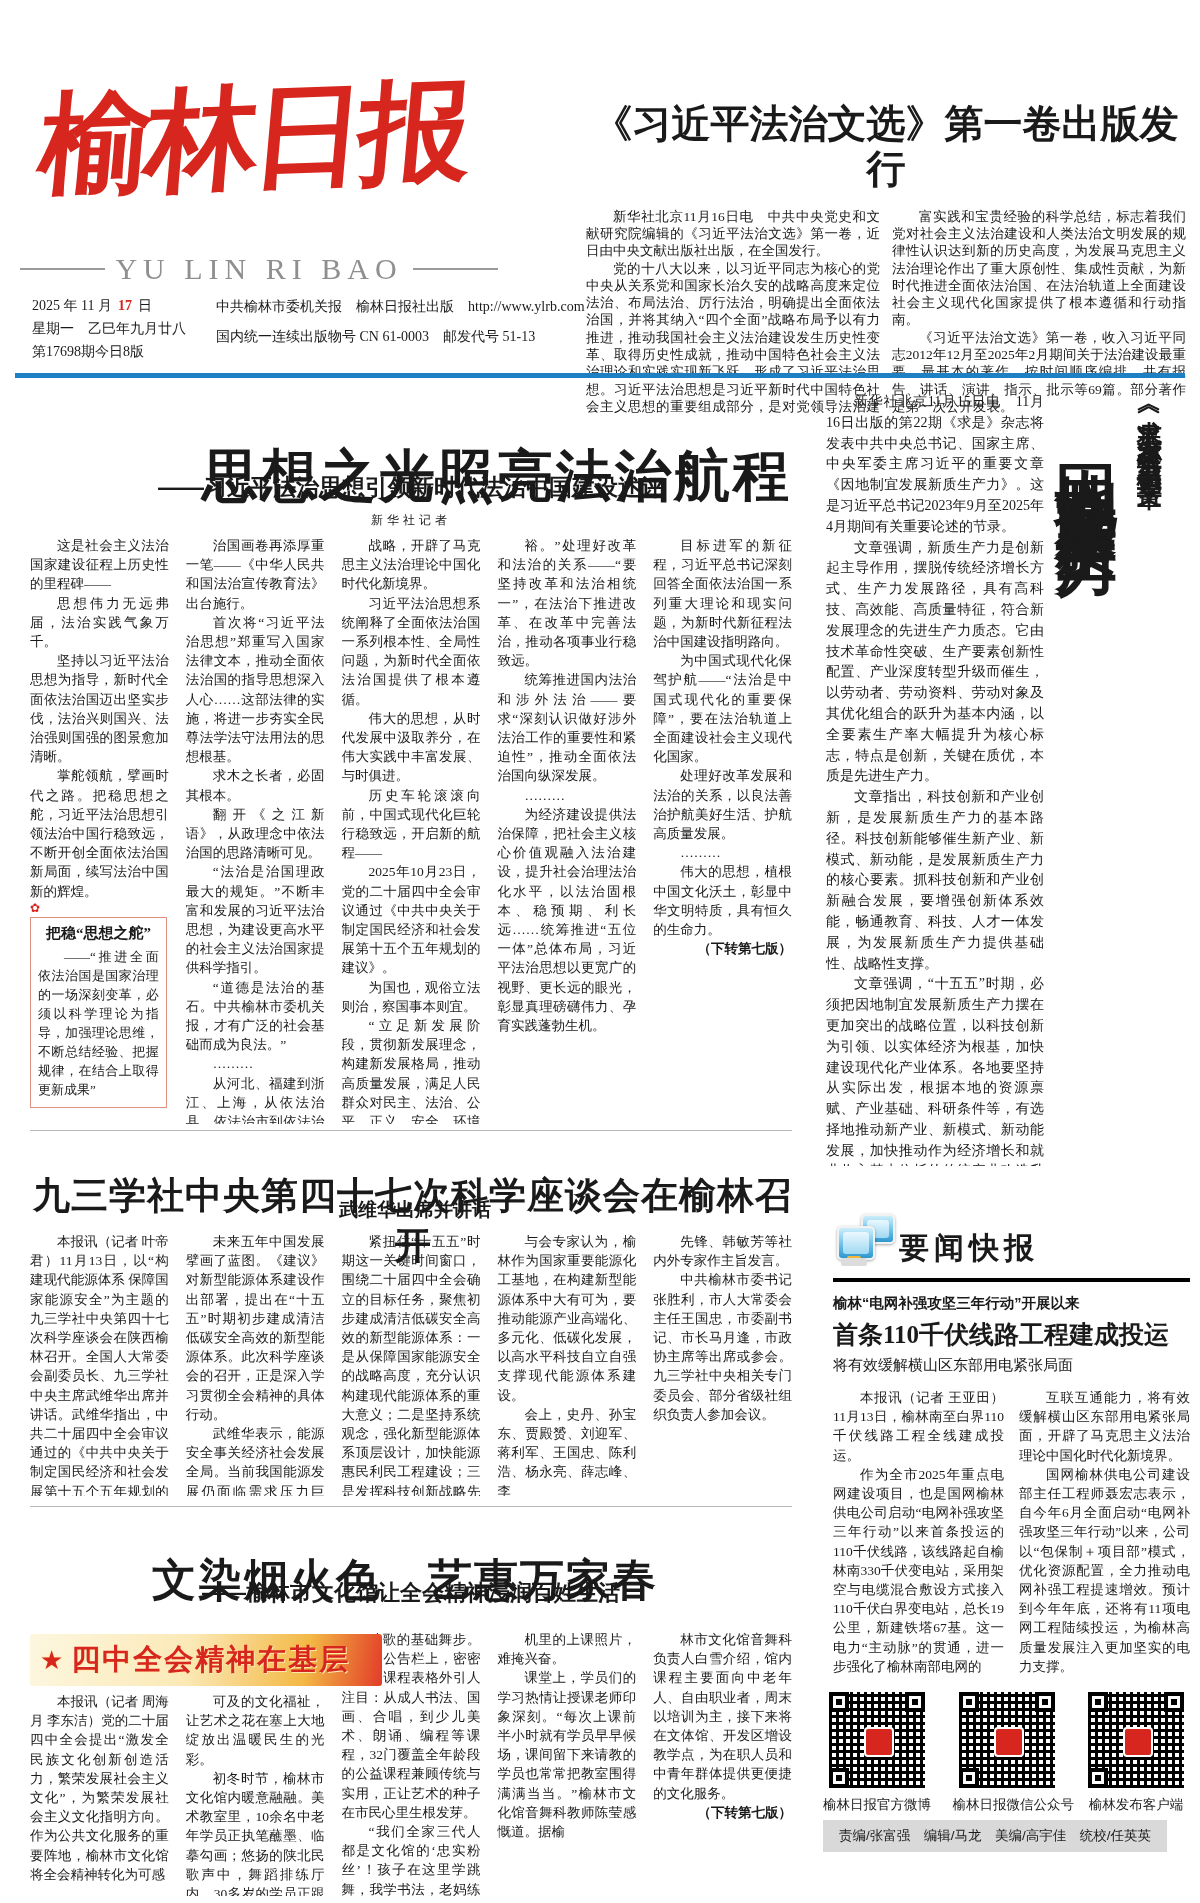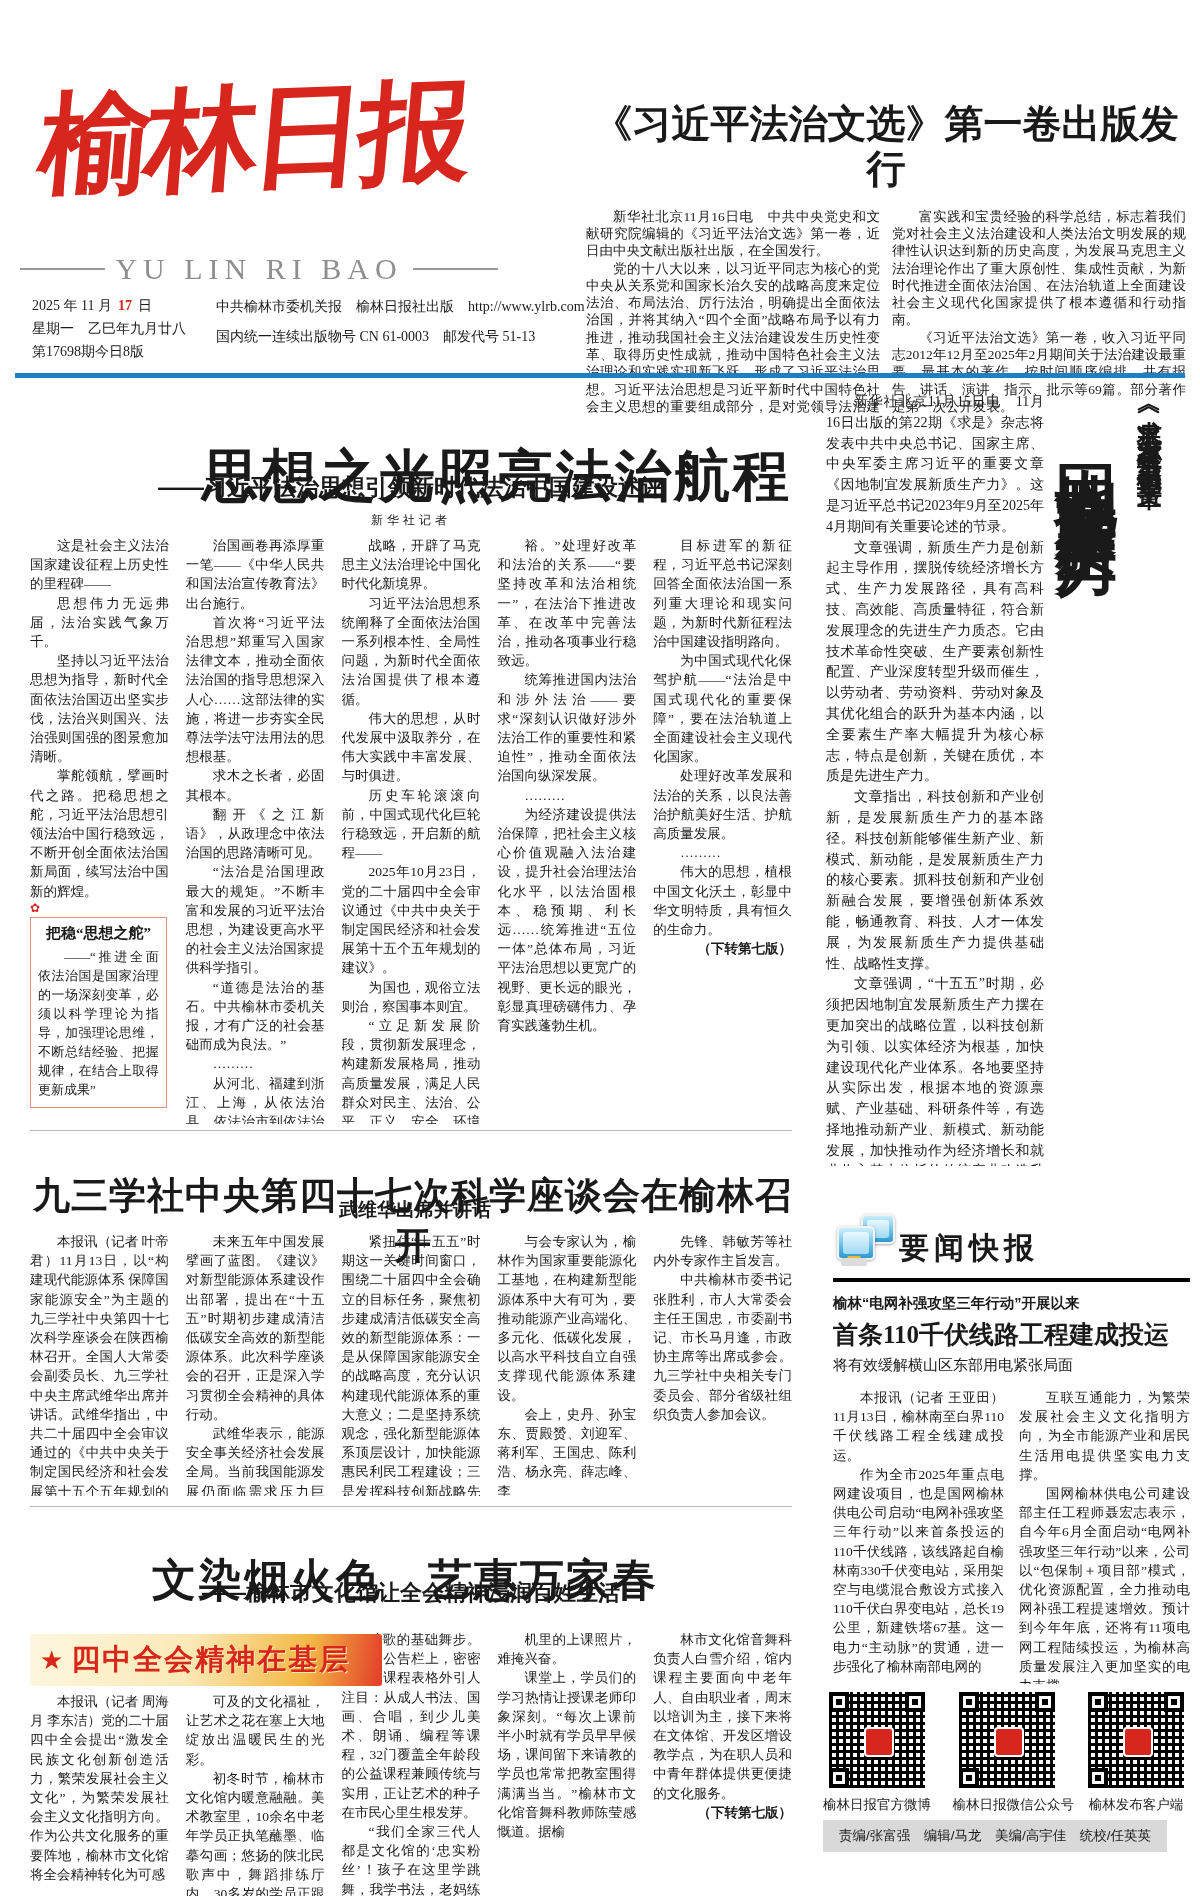--- a/index.html
+++ b/index.html
@@ -261,21 +261,21 @@
     </div>
     <div class="nf-kicker">榆林“电网补强攻坚三年行动”开展以来</div>
     <div class="nf-headline">首条110千伏线路工程建成投运</div>
     <div class="nf-sub">将有效缓解横山区东部用电紧张局面</div>
     <div class="nf-cols">
       <div class="ncol">
           <p>本报讯（记者 王亚田）11月13日，榆林南至白界110千伏线路工程全线建成投运。</p>
           <p>作为全市2025年重点电网建设项目，也是国网榆林供电公司启动“电网补强攻坚三年行动”以来首条投运的110千伏线路，该线路起自榆林南330千伏变电站，采用架空与电缆混合敷设方式接入110千伏白界变电站，总长19公里，新建铁塔67基。这一电力“主动脉”的贯通，进一步强化了榆林南部电网的</p>
         </div>
       <div class="ncol">
-          <p>互联互通能力，为繁荣发展社会主义文化指明方向，为全市能源产业和居民生活用电提供坚实电力支撑。</p>
+          <p>互联互通能力，将有效缓解横山区东部用电紧张局面，开辟了马克思主义法治理论中国化时代化新境界。</p>
           <p>国网榆林供电公司建设部主任工程师聂宏志表示，自今年6月全面启动“电网补强攻坚三年行动”以来，公司以“包保制＋项目部”模式，优化资源配置，全力推动电网补强工程提速增效。预计到今年年底，还将有11项电网工程陆续投运，为榆林高质量发展注入更加坚实的电力支撑。</p>
         </div>
     </div>
   </section>
 
   <div class="abs hrule" style="left:30px;top:1506px;width:762px;"></div>
 
   <h2 class="abs cul-headline">文染烟火色　艺惠万家春</h2>
   <div class="abs cul-deck">——榆林市文化馆让全会精神浸润百姓生活</div>
 

